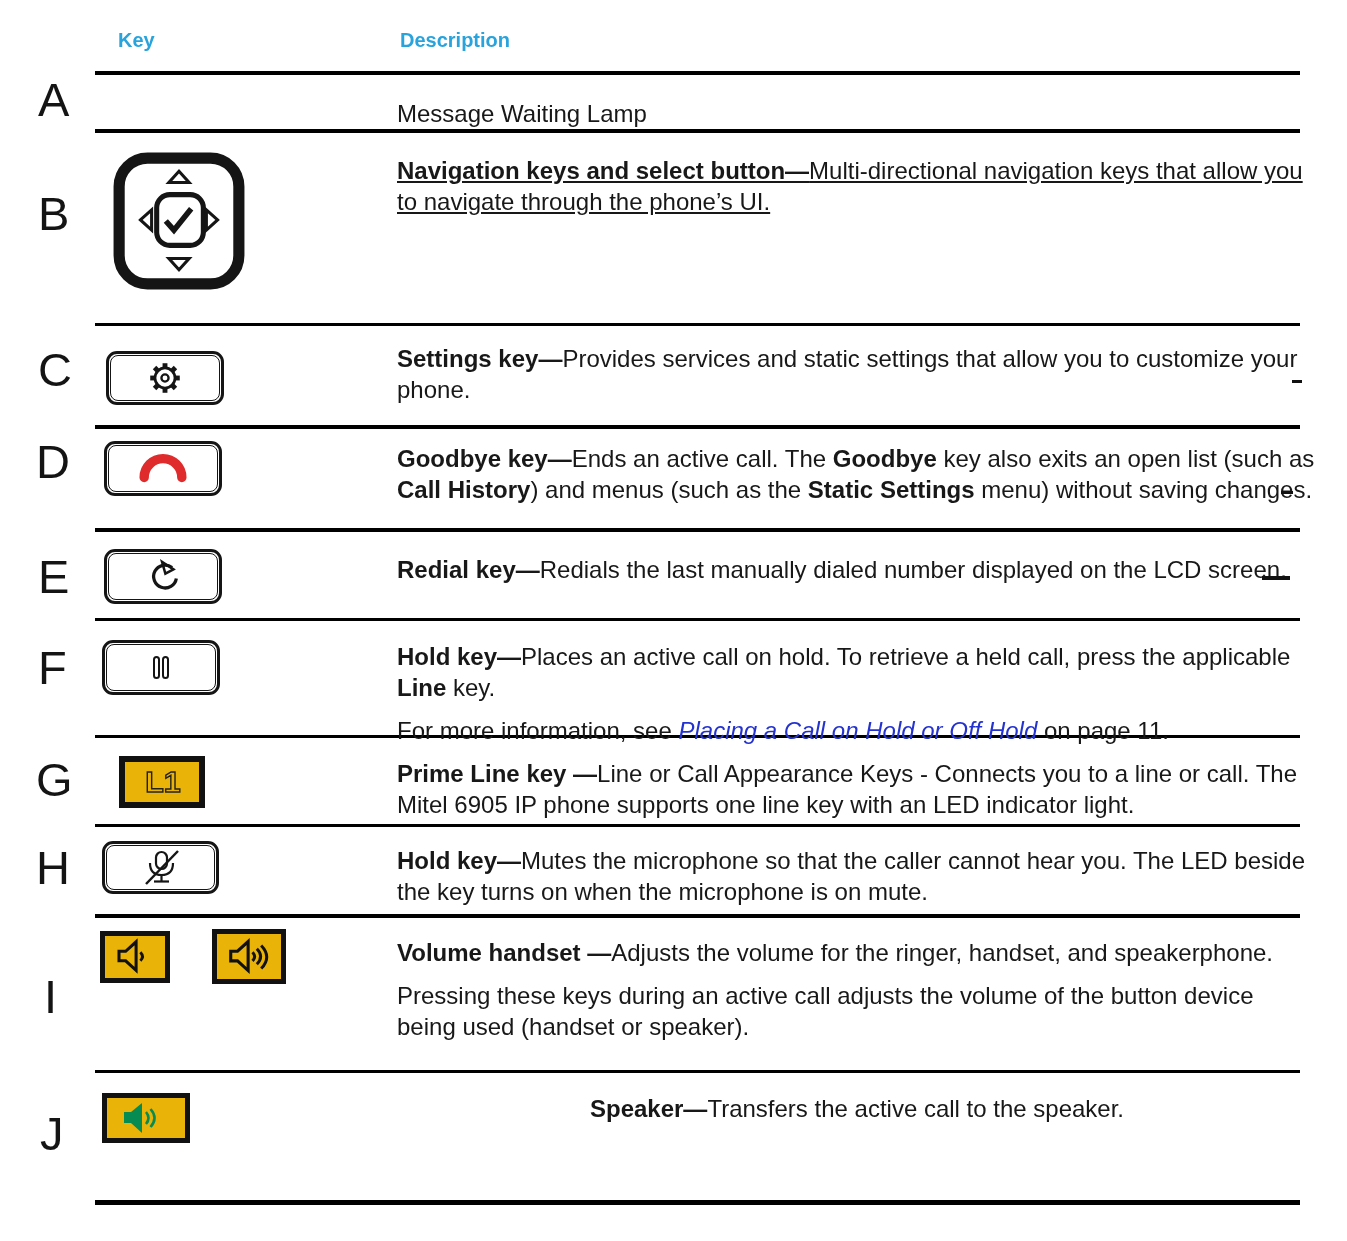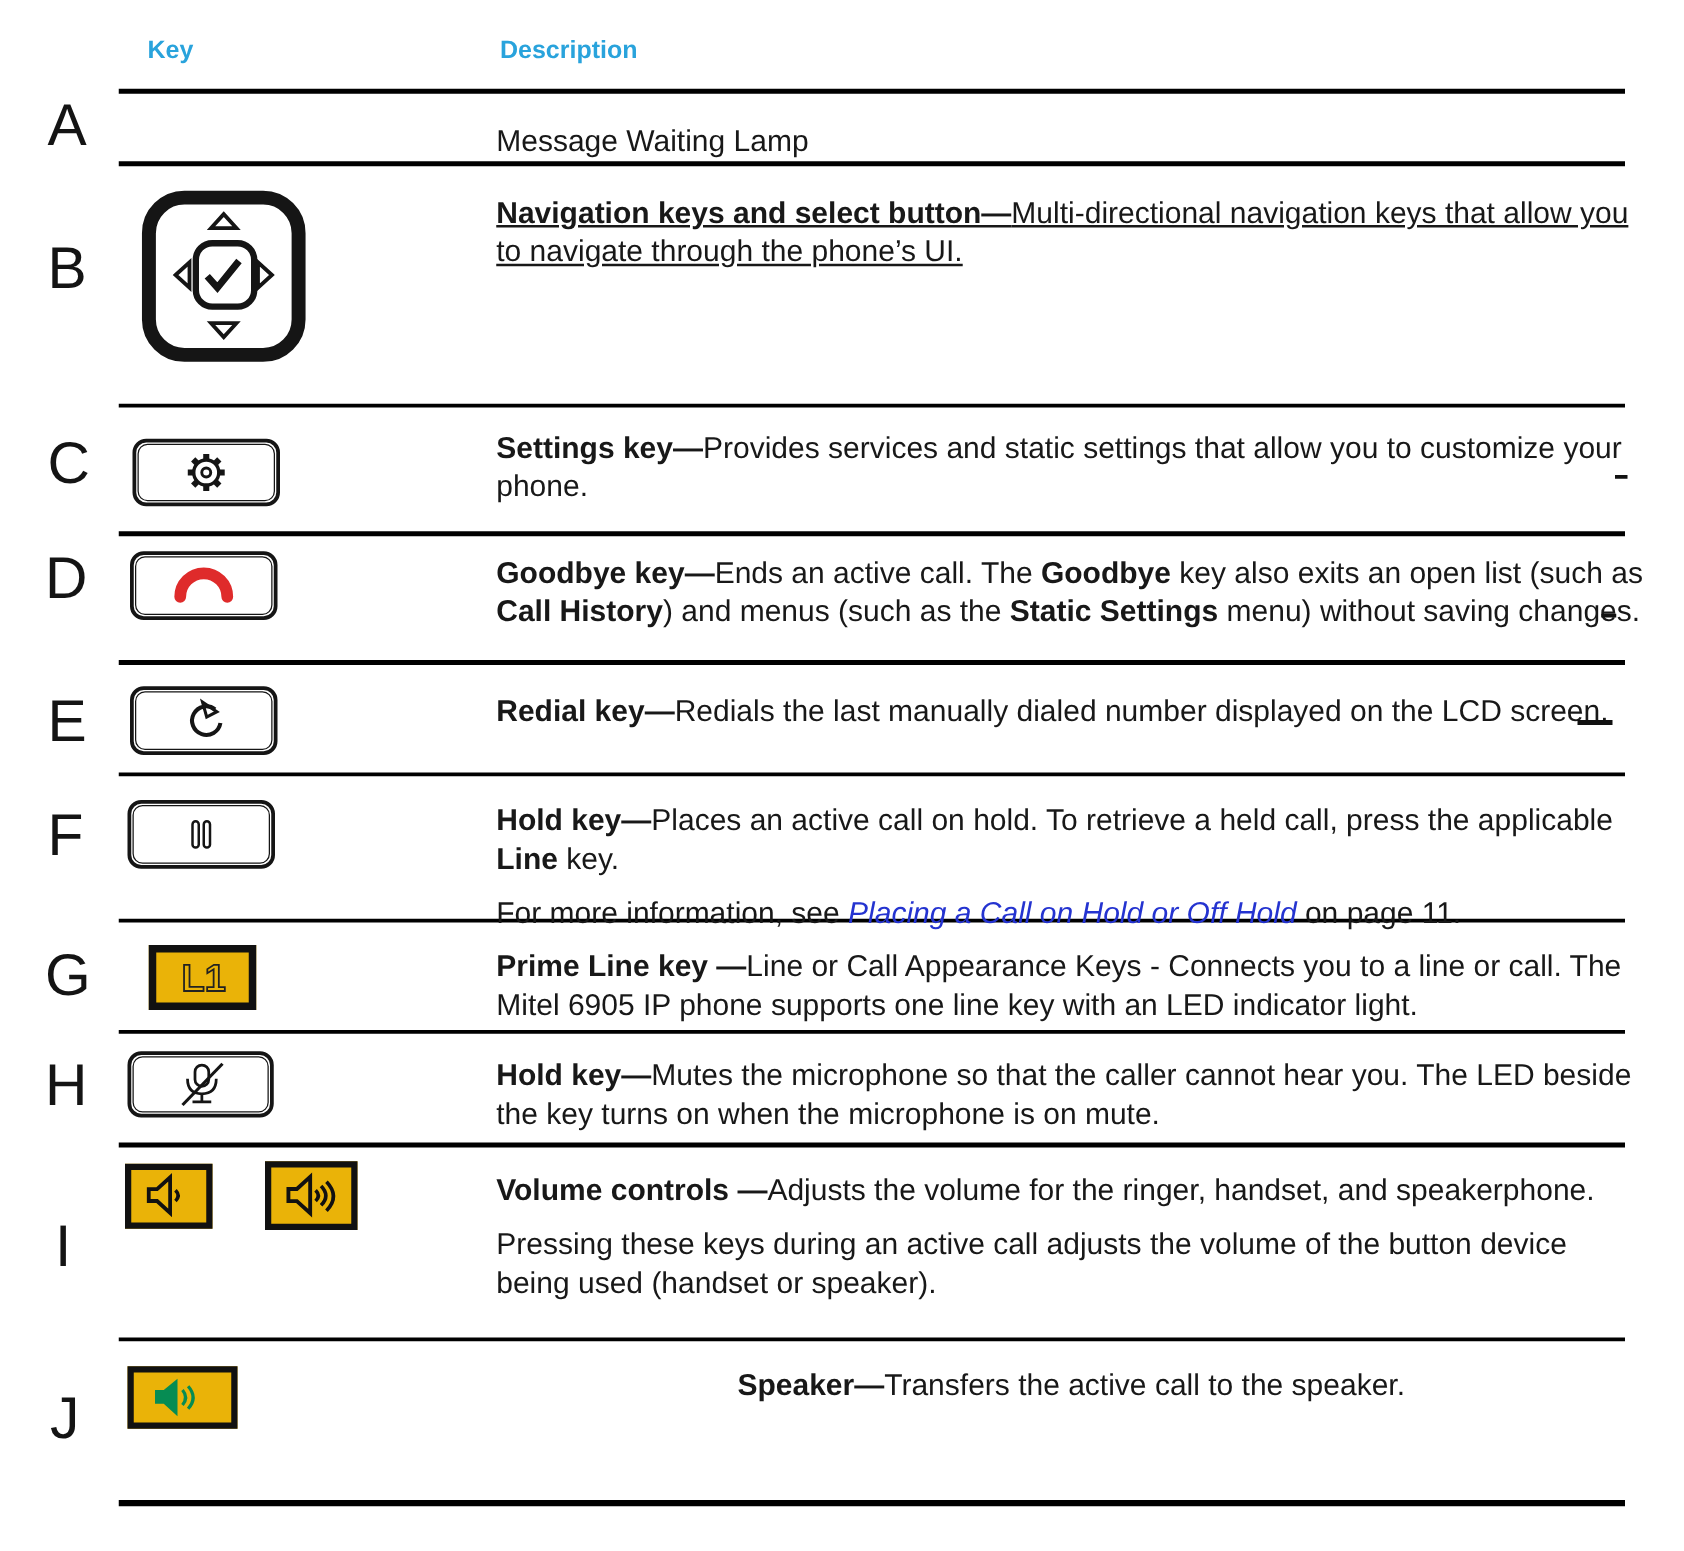--- a/index.html
+++ b/index.html
@@ -189,21 +189,21 @@
           <div class="sq">
             <svg width="58" height="42" viewBox="0 0 60 42" fill="none" stroke="#111">
               <path d="M8 15 H15 L26 5 V35 L15 25 H8 Z" stroke-width="3.2" stroke-linejoin="miter"></path>
               <path d="M30.5 16 q4.5 4.5 0 9" stroke-width="3"></path>
               <path d="M35 12.5 q8 8 0 16" stroke-width="3"></path>
               <path d="M39.5 9 q11.5 12 0 24" stroke-width="3"></path>
             </svg>
           </div>
         </div>
         <div class="desc" style="left: 397px; top: 7px; width: 920px;">
-          <p><span class="b">Volume controls —</span><span>Adjusts the volume for the ringer, handset, and speakerphone.</span></p>
+          <p><span class="b">Volume handset —</span><span>Adjusts the volume for the ringer, handset, and speakerphone.</span></p>
           <p><span>Pressing these keys during an active call adjusts the volume of the button device being used (handset or speaker).</span></p>
         </div>
       </div>
       <div class="row" style="top: 1073px; height: 127px;">
         <div class="letter" style="left: 40px; top: 37px;">J</div>
         <div class="iconbox" style="left: 102px; top: 20px; width: 88px; height: 50px;">
           <div class="sq">
             <svg width="70" height="36" viewBox="0 0 70 36">
               <path d="M9 12 H16 L27 3 V33 L16 23 H9 Z" fill="var(--green)"></path>
               <path d="M31 12 q5 6 0 12" fill="none" stroke="var(--green)" stroke-width="2.6"></path>

